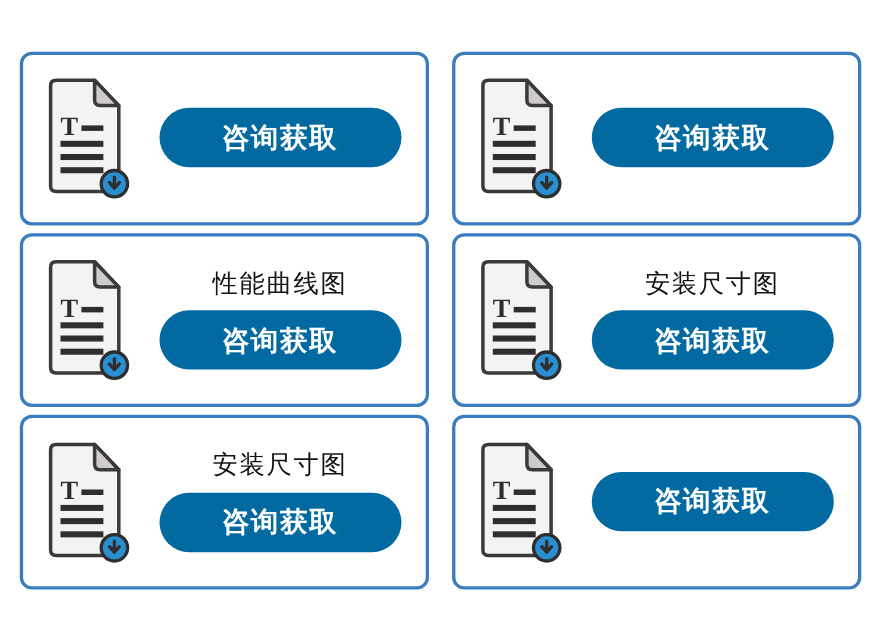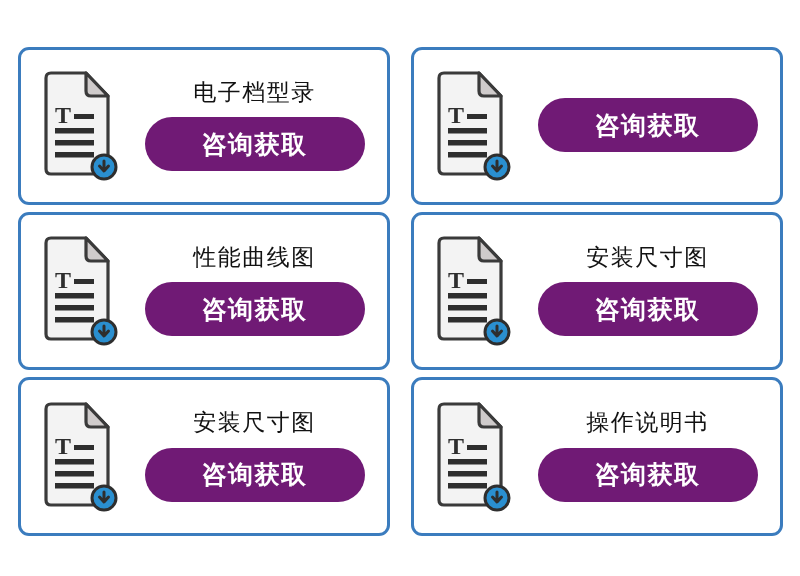--- a/index.html
+++ b/index.html
@@ -71,21 +71,21 @@
     margin-bottom: 11px;
     text-align: center;
   }
 
   .cta-button {
     box-sizing: border-box;
     width: 220px;
     height: 54px;
     border: none;
     border-radius: 27px;
-    background: #701a75;
+    background: #0369a1;
     color: #ffffff;
     font-family: Liberation Mono, monospace;
     font-size: 25px;
     font-weight: bold;
     letter-spacing: 1.5px;
     display: flex;
     align-items: center;
     justify-content: center;
     cursor: pointer;
     padding: 0;
@@ -104,21 +104,20 @@
         <text x="17" y="53" font-family="'Liberation Serif','DejaVu Serif',serif" font-size="24" font-weight="bold" fill="#2e2e2e">T</text>
         <rect x="36" y="44" width="20" height="5" fill="#2e2e2e"></rect>
         <rect x="17" y="58" width="39" height="5.5" fill="#2e2e2e"></rect>
         <rect x="17" y="70" width="39" height="5.5" fill="#2e2e2e"></rect>
         <rect x="17" y="82" width="39" height="5.5" fill="#2e2e2e"></rect>
         <circle cx="66" cy="97" r="12" fill="#2a8fd0" stroke="#2e2e2e" stroke-width="3"></circle>
         <path d="M66 91 L66 100 M61.5 96 L66 101 L70.5 96" stroke="#2e2e2e" stroke-width="3" fill="none" stroke-linecap="round" stroke-linejoin="round"></path>
       </svg>
     </div>
     <div class="card-body">
-      <div class="card-title">电子档型录</div>
       <button class="cta-button">咨询获取</button>
     </div>
   </div>
 
   <div class="doc-card">
     <div class="doc-icon-wrap">
       <svg viewBox="0 0 82 112" xmlns="http://www.w3.org/2000/svg">
         <path d="M8 8 Q8 3 13 3 L48 3 L70 26 L70 99 Q70 104 65 104 L13 104 Q8 104 8 99 Z" fill="#f3f3f3" stroke="#3a3a3a" stroke-width="3.2" stroke-linejoin="round"></path>
         <path d="M48 3 L48 21 Q48 26 53 26 L70 26 Z" fill="#cfcbcb" stroke="#3a3a3a" stroke-width="3.2" stroke-linejoin="round"></path>
         <text x="17" y="53" font-family="'Liberation Serif','DejaVu Serif',serif" font-size="24" font-weight="bold" fill="#2e2e2e">T</text>
@@ -203,18 +202,17 @@
         <text x="17" y="53" font-family="'Liberation Serif','DejaVu Serif',serif" font-size="24" font-weight="bold" fill="#2e2e2e">T</text>
         <rect x="36" y="44" width="20" height="5" fill="#2e2e2e"></rect>
         <rect x="17" y="58" width="39" height="5.5" fill="#2e2e2e"></rect>
         <rect x="17" y="70" width="39" height="5.5" fill="#2e2e2e"></rect>
         <rect x="17" y="82" width="39" height="5.5" fill="#2e2e2e"></rect>
         <circle cx="66" cy="97" r="12" fill="#2a8fd0" stroke="#2e2e2e" stroke-width="3"></circle>
         <path d="M66 91 L66 100 M61.5 96 L66 101 L70.5 96" stroke="#2e2e2e" stroke-width="3" fill="none" stroke-linecap="round" stroke-linejoin="round"></path>
       </svg>
     </div>
     <div class="card-body">
-      <div class="card-title">操作说明书</div>
       <button class="cta-button">咨询获取</button>
     </div>
   </div>
 
 </div>
 
 </body></html>

